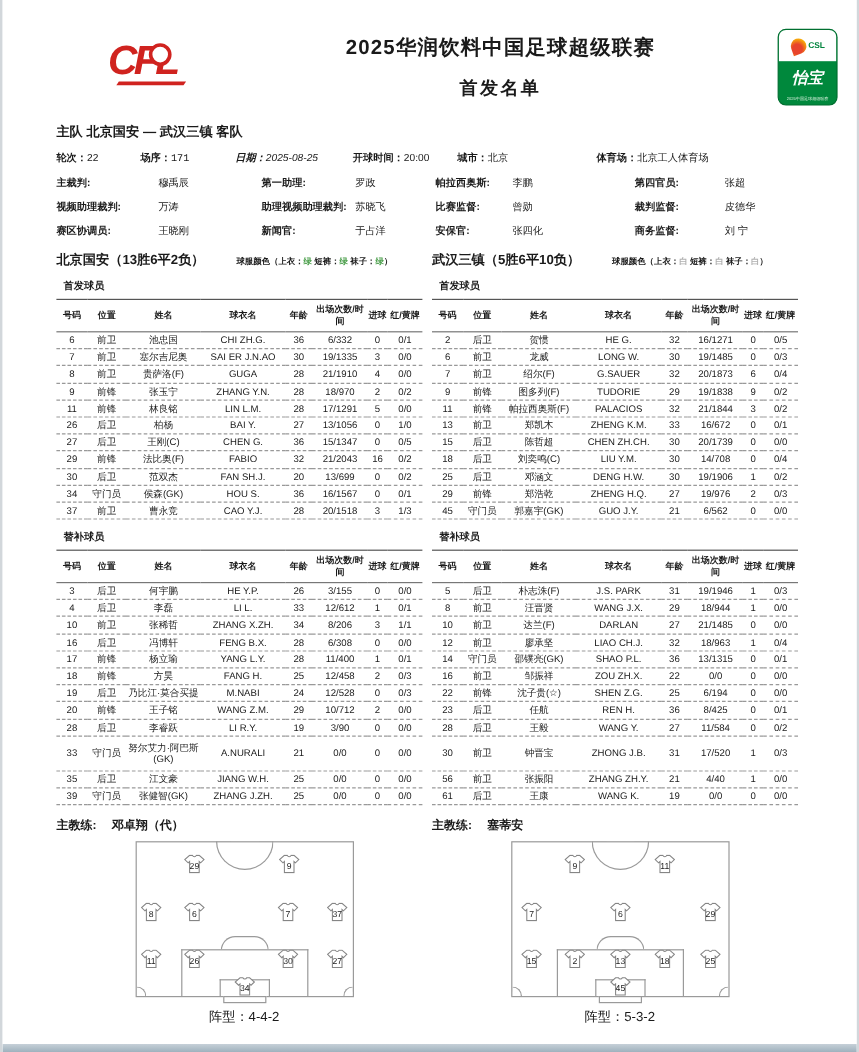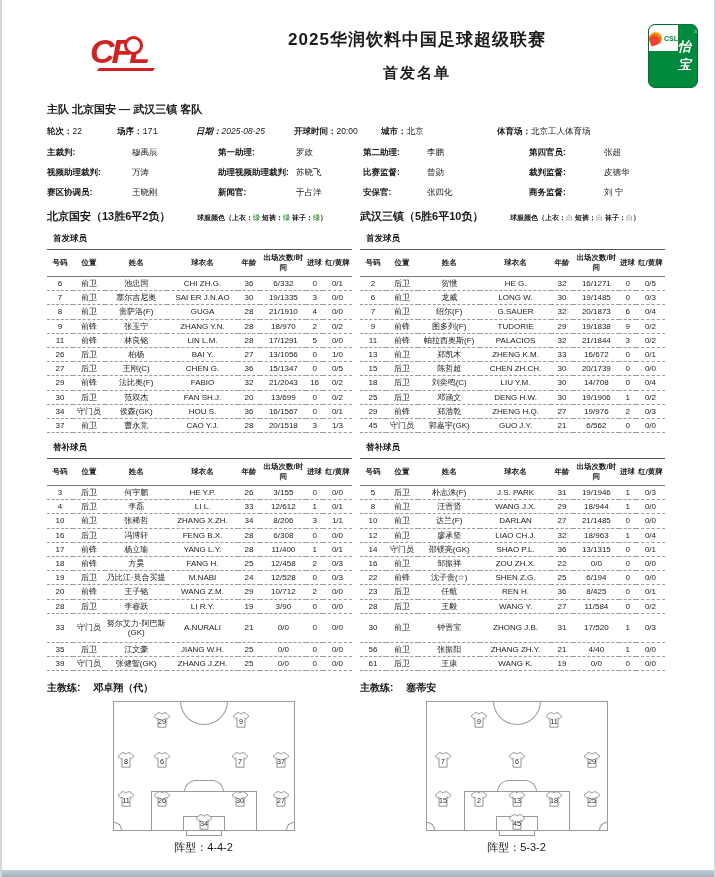--- a/index.html
+++ b/index.html
@@ -12,21 +12,21 @@
   
   .hdr{display:flex;align-items:flex-start;padding:24px 16px 0 88px;}
   .cfl{width:96px;position:relative;height:60px;}
   .cfl-text{font-size:34px;font-weight:bold;font-style:italic;color:#d0231f;letter-spacing:-3px;line-height:54px;}
   .cfl-ring{position:absolute;left:34px;top:12px;width:13px;height:13px;border:3px solid #d0231f;border-radius:50%;background:#fff;}
   .cfl-swoosh{position:absolute;left:8px;top:44px;width:56px;height:3px;background:#d0231f;transform:skewX(-35deg);}
   .titles{flex:1;text-align:center;}
   .t1{font-size:17px;font-weight:bold;letter-spacing:1px;margin-top:4px;}
   .t2{font-size:15px;font-weight:bold;margin-top:13px;letter-spacing:2px;text-align:center;}
   .csl-badge{width:48px;height:62px;border-radius:7px;background:#00883c;border:1px solid #006f30;
-        overflow:hidden;display:flex;flex-direction:row;}
+        overflow:hidden;display:flex;flex-direction:column;}
   .csl-top{background:#fff;height:26px;display:flex;align-items:center;justify-content:center;gap:2px;}
   .flame{width:13px;height:13px;border-radius:50% 50% 50% 0;transform:rotate(-20deg);
         background:radial-gradient(circle at 35% 65%,#e8442c 35%,#f7a70a 70%,#ffd84d 100%);}
   .csl-top-txt{color:#00843d;font-size:7px;font-weight:bold;}
   .csl-mid{flex:1;display:flex;align-items:center;justify-content:center;color:#fff;
         font-weight:bold;font-style:italic;font-size:13px;}
   .csl-bot{font-size:4px;color:#d8f0dd;text-align:center;padding-bottom:3px;white-space:nowrap;transform:scale(.85);}
 
   
   .m-left{margin-left:45px;margin-right:12px;}
@@ -108,21 +108,21 @@
         <span style="width: 98px; font-style: italic;"><span class="lab">日期：</span><span>2025-08-25</span></span>
         <span style="width: 87px;"><span class="lab">开球时间：</span><span>20:00</span></span>
         <span style="width: 116px;"><span class="lab">城市：</span><span>北京</span></span>
         <span><span class="lab">体育场：</span><span>北京工人体育场</span></span>
       </div>
     <div class="officials" id="officials">
         <span class="o-lab">主裁判:</span>
         <span class="o-val">穆禹辰</span>
         <span class="o-lab">第一助理:</span>
         <span class="o-val">罗政</span>
-        <span class="o-lab">第二助理:</span>
+        <span class="o-lab">帕拉西奥斯:</span>
         <span class="o-val">李鹏</span>
         <span class="o-lab">第四官员:</span>
         <span class="o-val">张超</span>
         <span class="o-lab">视频助理裁判:</span>
         <span class="o-val">万涛</span>
         <span class="o-lab">助理视频助理裁判:</span>
         <span class="o-val">苏晓飞</span>
         <span class="o-lab">比赛监督:</span>
         <span class="o-val">曾勋</span>
         <span class="o-lab">裁判监督:</span>

